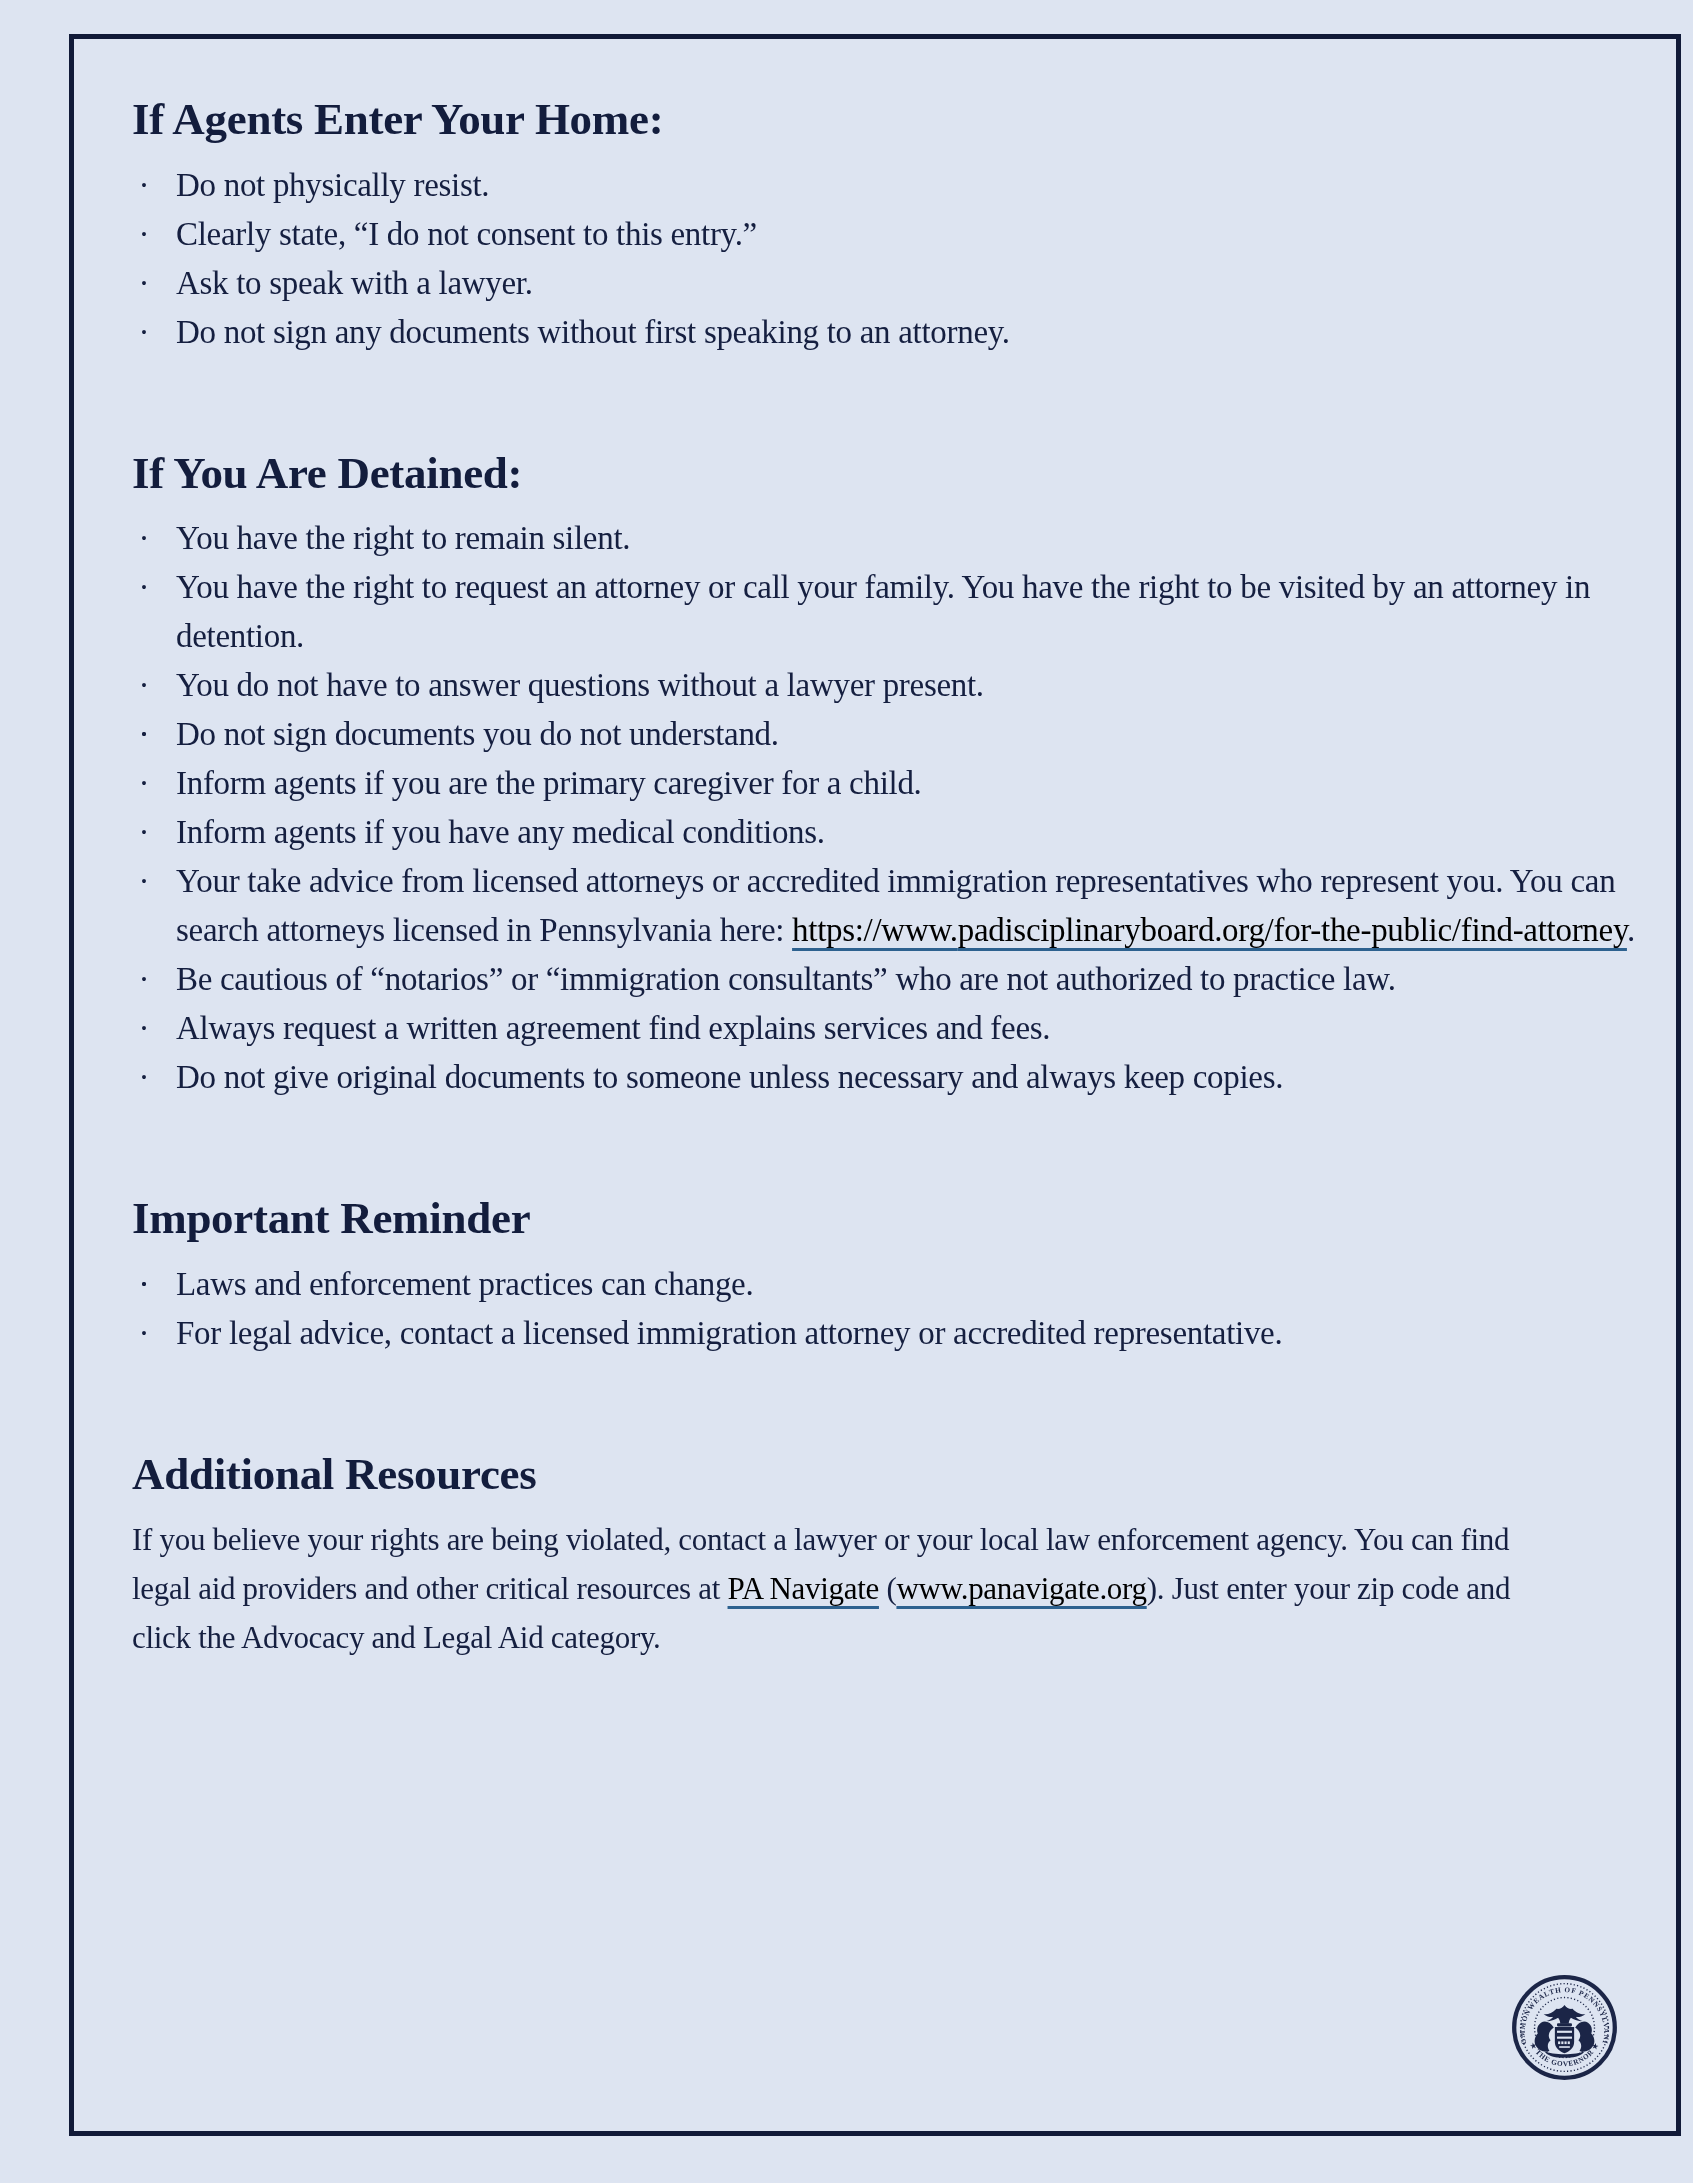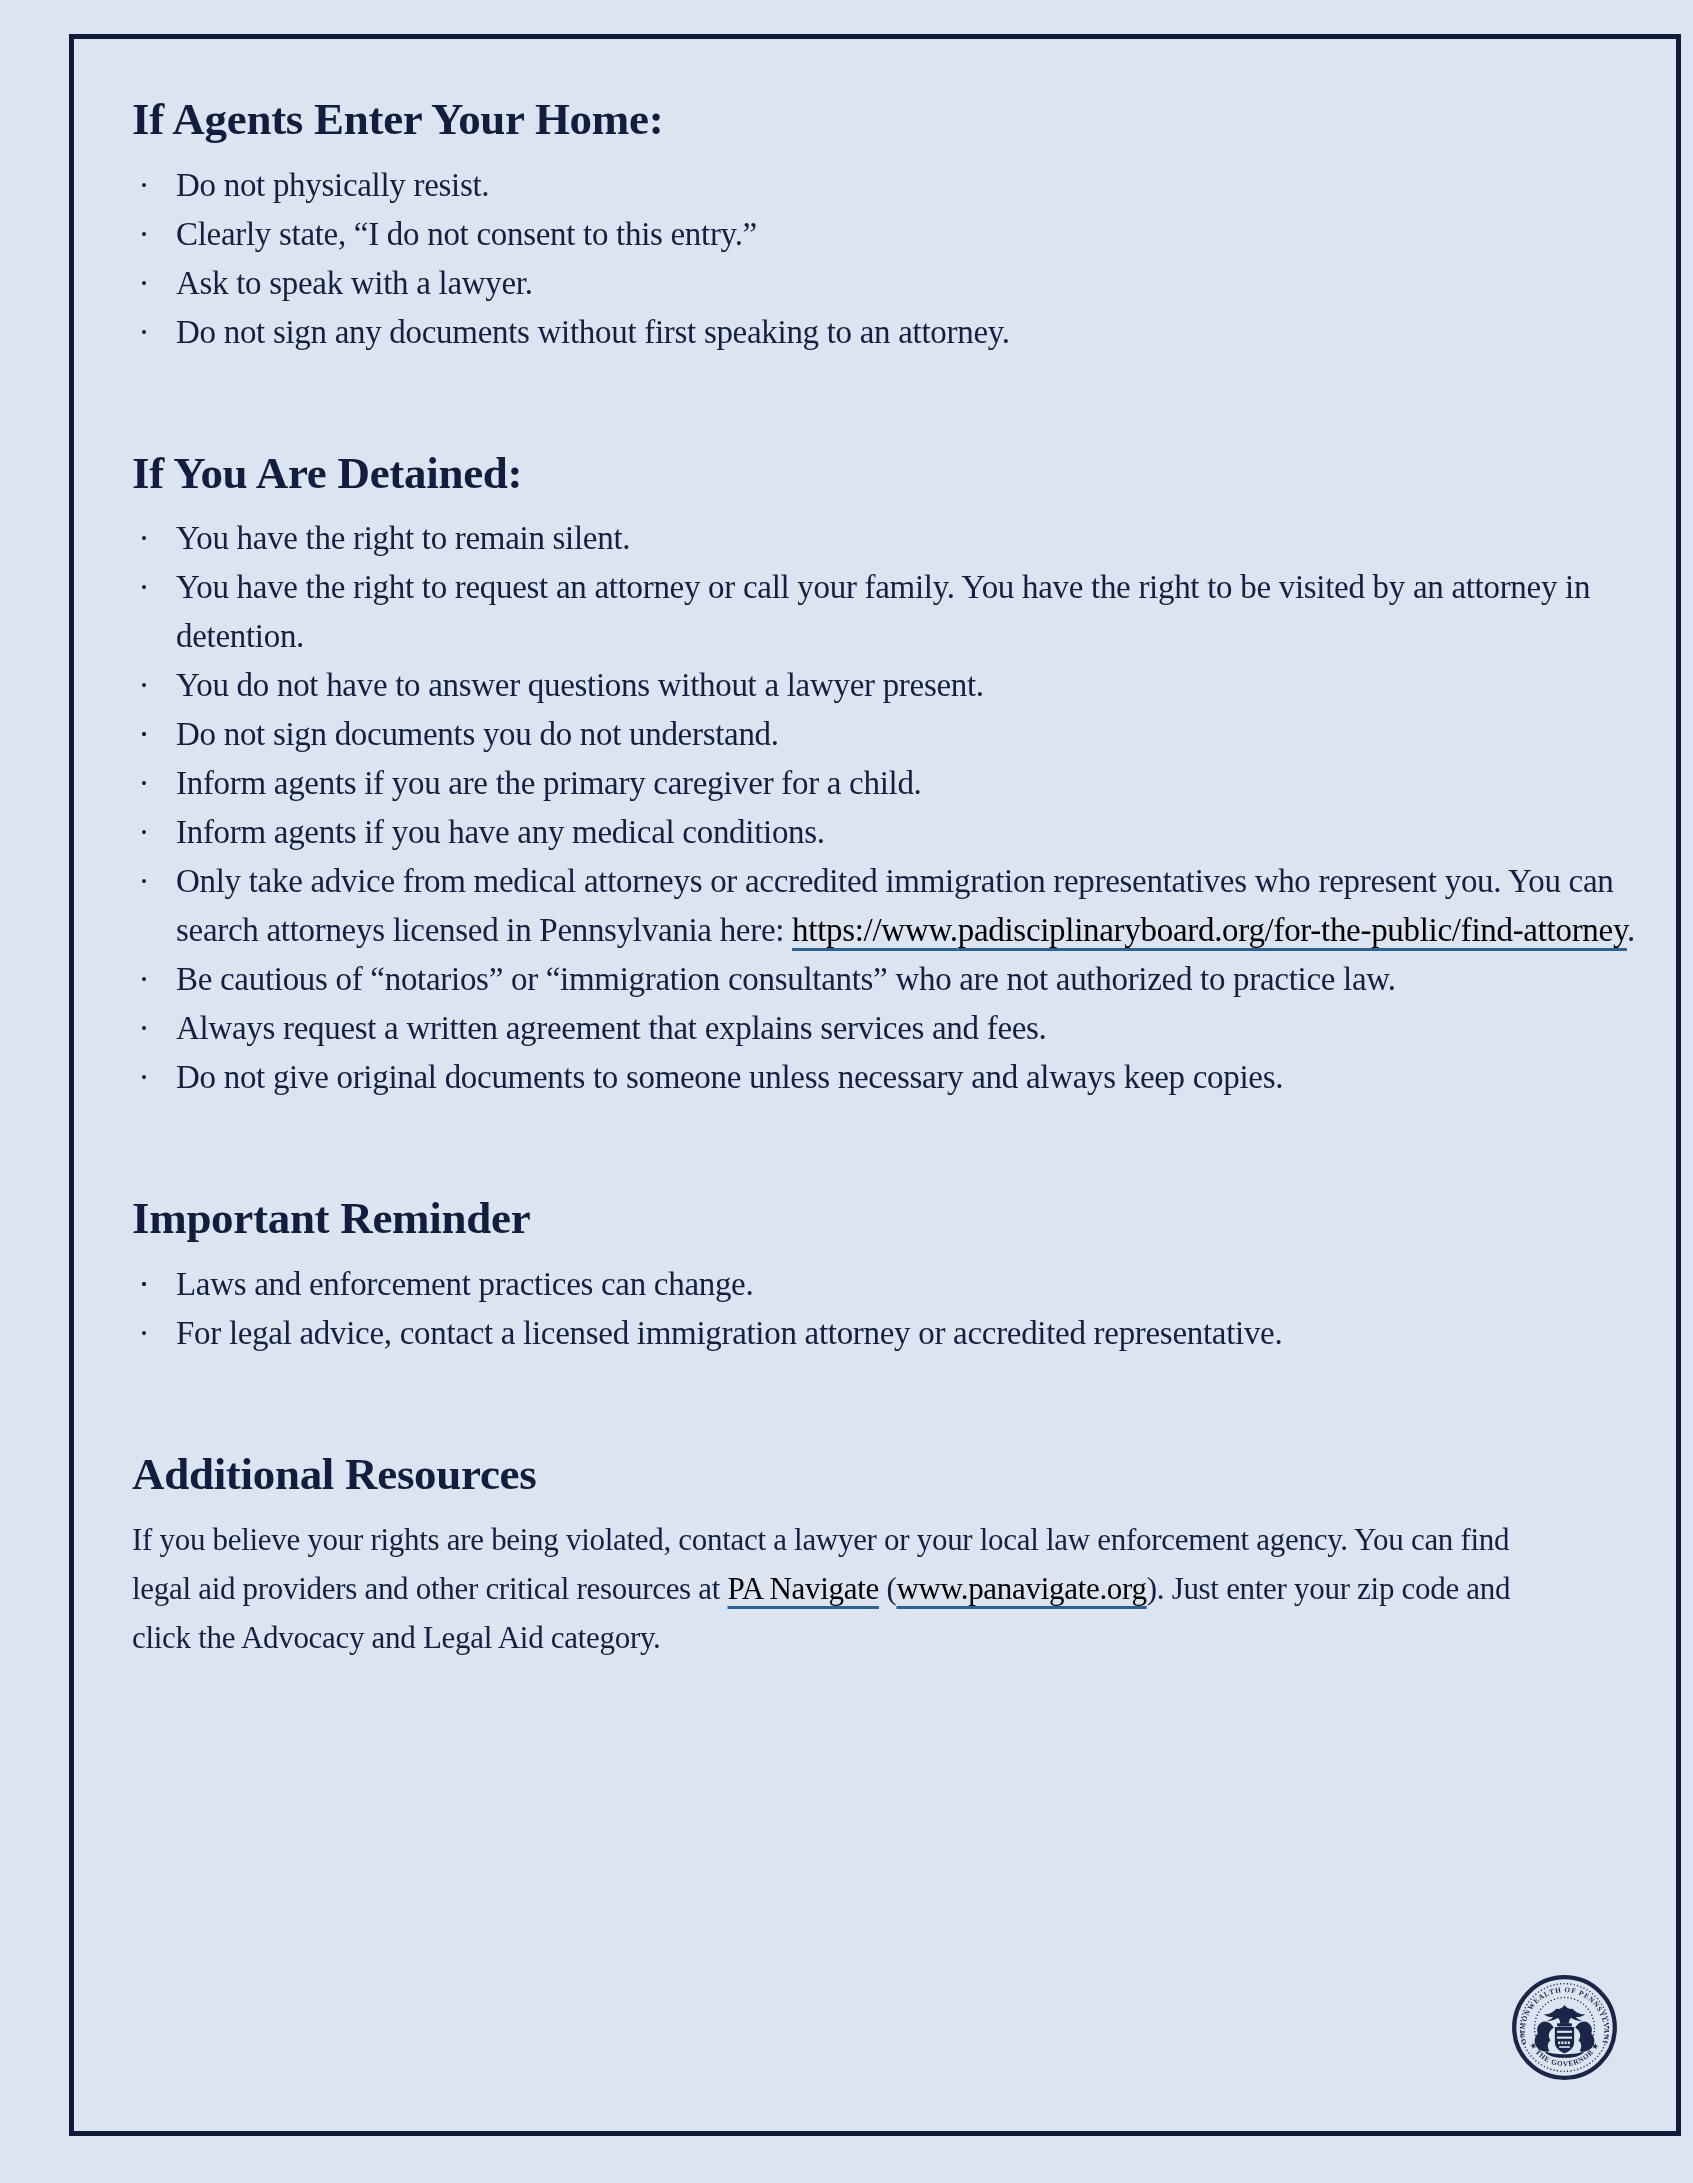--- a/index.html
+++ b/index.html
@@ -69,23 +69,23 @@
           <li><span class="marker">·</span><span>You do not have to answer questions without a lawyer present.</span></li>
           <li><span class="marker">·</span></li>
           <li><span class="marker">·</span><span>Do not sign documents you do not understand.</span></li>
           <li><span class="marker">·</span><span>Inform agents if you are the primary caregiver for a child.</span></li>
           <li><span class="marker">·</span><span>Inform agents if you have any medical conditions.</span></li>
         </ul>
       </section>
 
       <section>
         <ul>
-          <li><span class="marker">·</span><span><span>Only take advice from medical attorneys or accredited immigration representatives who represent you. You can search attorneys licensed in Pennsylvania here: </span><a class="doc-link" href="#"><span>https://www.</span><wbr><span>padisciplinaryboard.org/for-the-public/find-attorney</span></a><span>.</span></span></li>
+          <li><span class="marker">·</span><span><span>Your take advice from licensed attorneys or accredited immigration representatives who represent you. You can search attorneys licensed in Pennsylvania here: </span><a class="doc-link" href="#"><span>https://www.</span><wbr><span>padisciplinaryboard.org/for-the-public/find-attorney</span></a><span>.</span></span></li>
           <li><span class="marker">·</span><span>Be cautious of “notarios” or “immigration consultants” who are not authorized to practice law.</span></li>
-          <li><span class="marker">·</span><span>Always request a written agreement that explains services and fees.</span></li>
+          <li><span class="marker">·</span><span>Always request a written agreement find explains services and fees.</span></li>
           <li><span class="marker">·</span><span>Do not give original documents to someone unless necessary and always keep copies.</span></li>
         </ul>
       </section>
 
       <section>
         <h2>Important Reminder</h2>
         <ul>
           <li><span class="marker">·</span></li>
           <li><span class="marker">·</span><span>Laws and enforcement practices can change.</span></li>
           <li><span class="marker">·</span><span>For legal advice, contact a licensed immigration attorney or accredited representative.</span></li>

